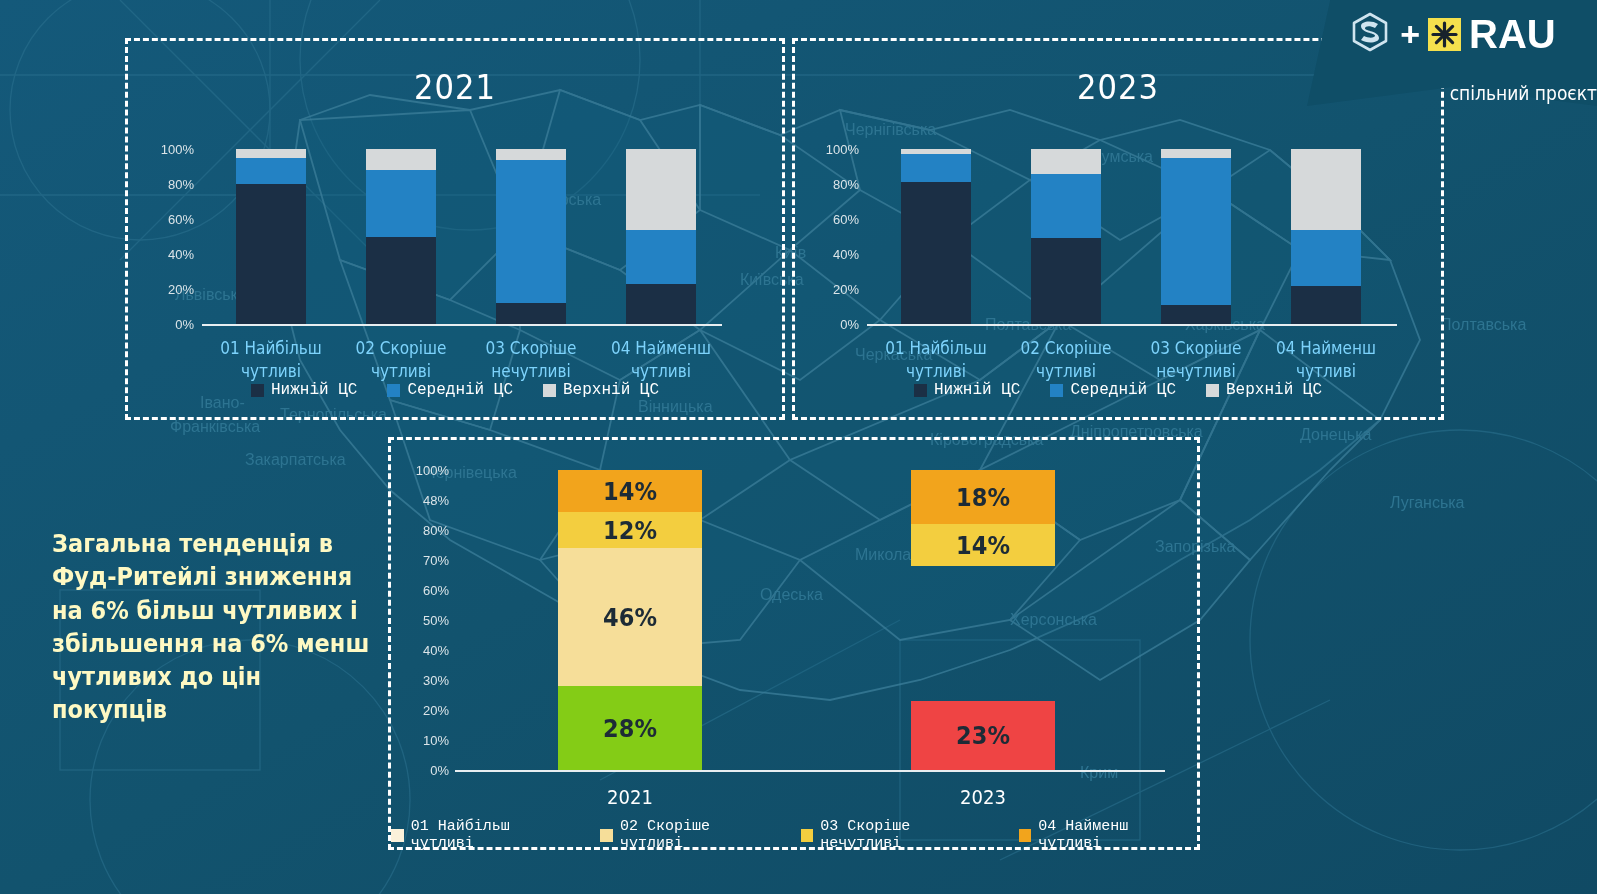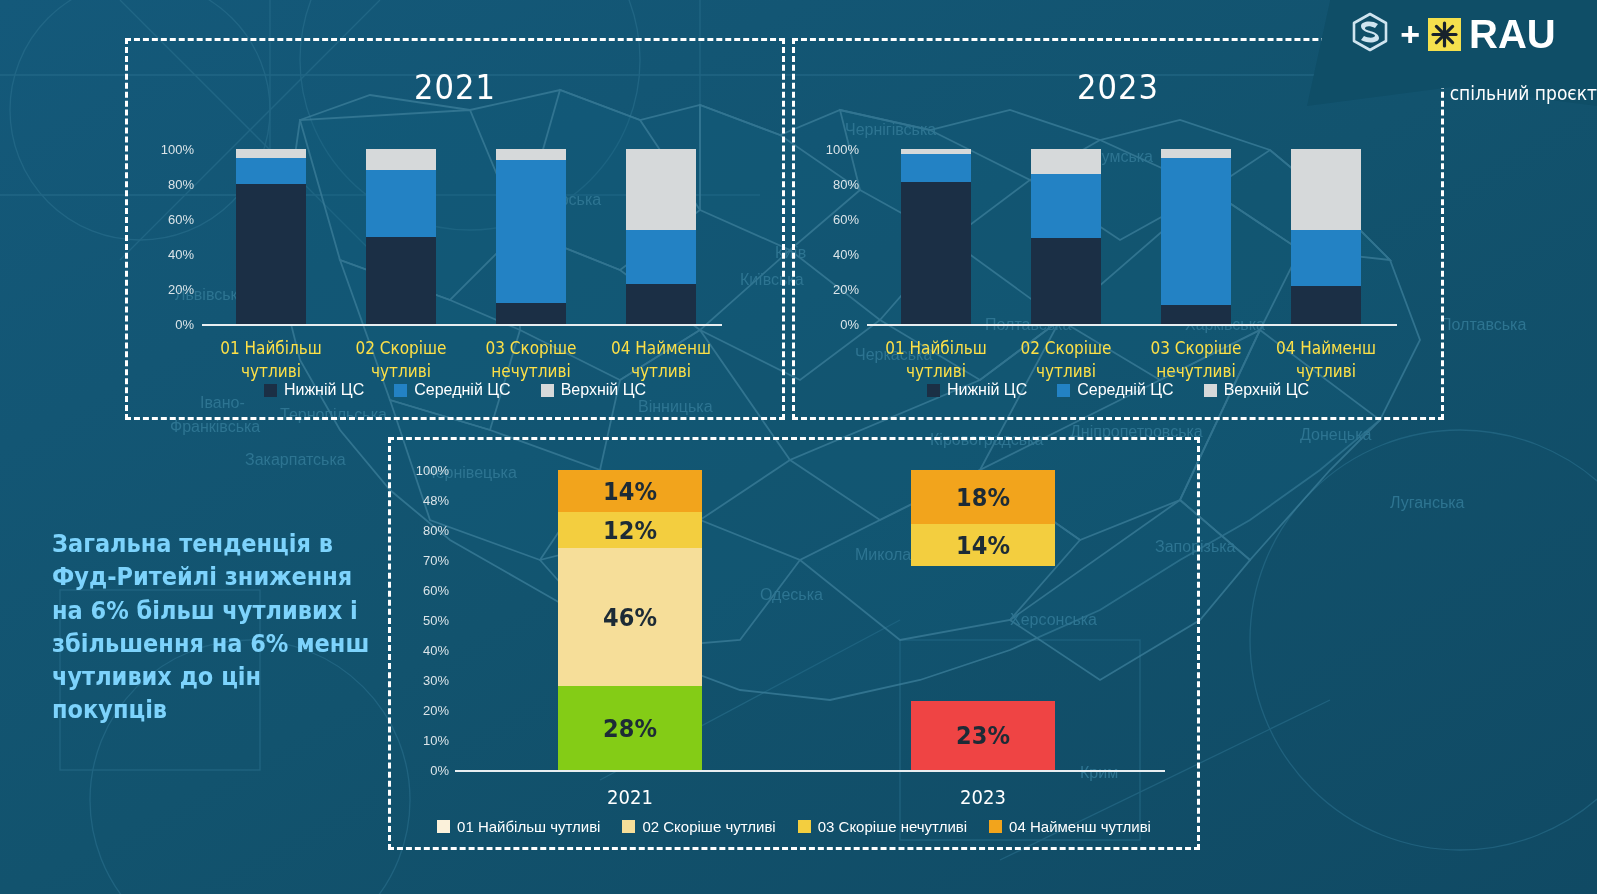--- a/index.html
+++ b/index.html
@@ -36,29 +36,29 @@
   .axis-labels span{
     position:absolute;right:0;transform:translateY(-50%);
     color:#dbe4e8;font-size:13px;white-space:nowrap;
   }
   .plot{position:absolute;}
   .baseline{position:absolute;height:2px;background:#e8eef1;}
   .bar{position:absolute;bottom:0;width:70px;}
   .seg{position:absolute;width:100%;left:0;}
   .cat-labels{position:absolute;}
   .cat{
-    position:absolute;text-align:center;color:#fde047;
+    position:absolute;text-align:center;color:#7dd3fc;
     font-size:17px;line-height:1.35;
     font-family:"DejaVu Sans Condensed","Liberation Sans",sans-serif;
   }
   .legend{position:absolute;display:flex;justify-content:center;gap:30px;width:100%;}
   .legend-item{display:flex;align-items:center;gap:7px;}
   .swatch{width:13px;height:13px;display:inline-block;}
   .legend-text{color:#ffffff;font-size:16px;
-    font-family:Liberation Sans, sans-serif;}
+    font-family:Liberation Mono, monospace;}
 
   
   .tr-axis span{
     position:absolute;right:0;transform:translateY(-50%);
     color:#dbe4e8;font-size:13px;white-space:nowrap;
   }
   .tr-bar{position:absolute;bottom:0;width:144px;}
   .tr-seg{
     position:absolute;width:100%;left:0;
     display:flex;align-items:center;justify-content:center;
@@ -68,21 +68,21 @@
   .tr-year{
     position:absolute;text-align:center;color:#ffffff;font-size:20px;
     font-family:"DejaVu Sans Condensed","Liberation Sans",sans-serif;
   }
   .tr-legend{position:absolute;display:flex;justify-content:center;gap:22px;width:100%;}
   .tr-legend .legend-text{font-size:15px;}
 
   
   #caption{
     position:absolute;left:52px;top:527px;width:320px;
-    color:#7dd3fc;font-size:25px;line-height:1.33;font-weight:bold;
+    color:#fef9c3;font-size:25px;line-height:1.33;font-weight:bold;
     font-family:"DejaVu Sans Condensed","Liberation Sans",sans-serif;
   }
 
   
   #logo{
     position:absolute;right:0;top:0;width:290px;height:106px;
   }
   #logo .plate{
     position:absolute;inset:0;
     background:#0f4e67;

